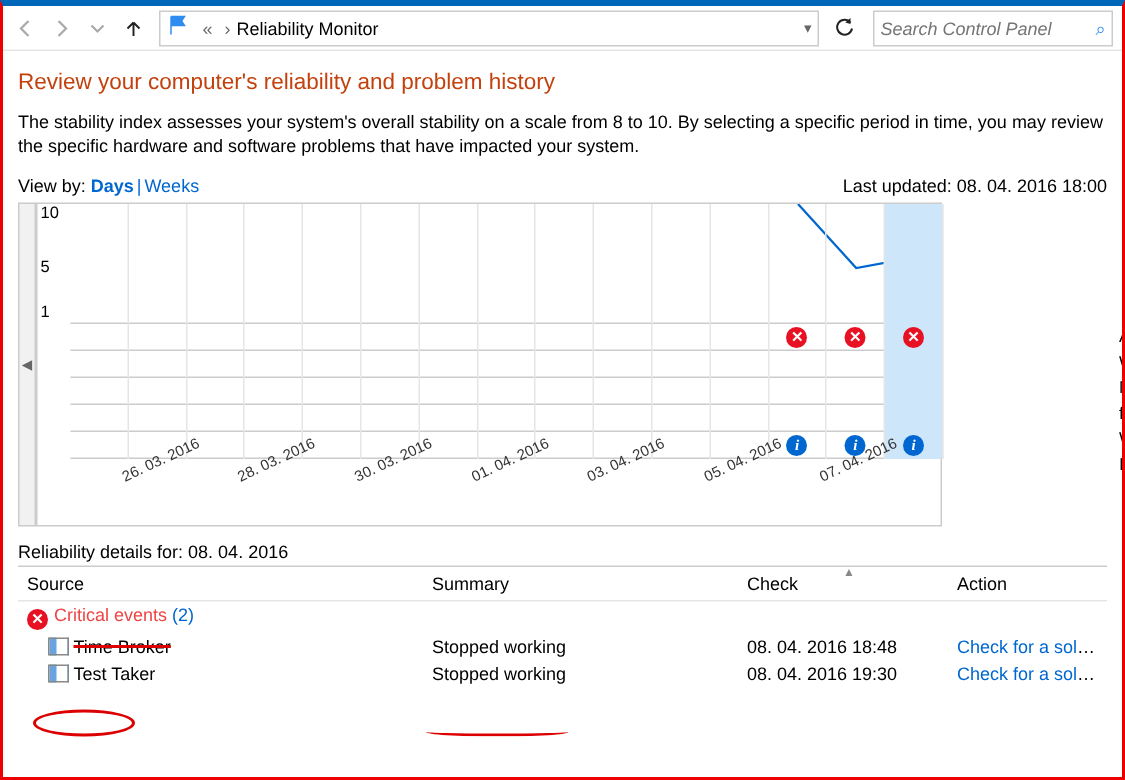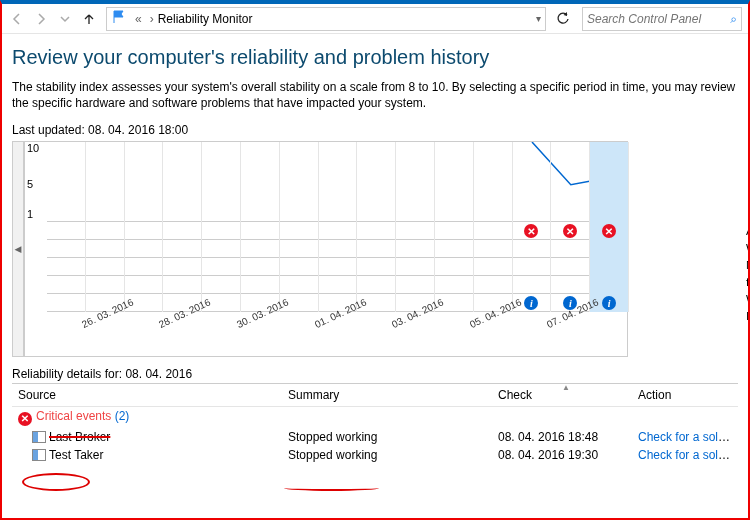--- a/index.html
+++ b/index.html
@@ -8,21 +8,21 @@
   .nav-btn { width: 22px; height: 22px; display: inline-flex; align-items: center; justify-content: center; color: #777; }
   .nav-btn.enabled { color: #333; cursor: pointer; }
   .breadcrumb-wrap { flex: 1; display: flex; align-items: center; border: 1px solid #ccc; height: 24px; padding: 0 4px; margin: 0 4px; }
   .flag { color: #0067b8; margin-right: 4px; }
   .bc-sep { color: #666; margin: 0 4px; }
   .bc-item { color: #000; }
   .refresh { width: 22px; height: 22px; display: inline-flex; align-items: center; justify-content: center; color: #333; margin-right: 6px; }
   .search-wrap { display: flex; align-items: center; border: 1px solid #ccc; height: 24px; padding: 0 4px; width: 160px; margin-right: 2px; color: #888; justify-content: space-between; }
   .search-wrap input { border: none; outline: none; width: 100%; font-size: 12px; font-style: italic; color: #888; background: transparent; }
   .content { padding: 12px 10px 0 10px; }
-  h1 { color: #0c4a6e; font-size: 20px; font-weight: 400; margin-bottom: 10px; }
+  h1 { color: #c2410c; font-size: 15px; font-weight: 400; margin-bottom: 10px; }
   .desc { font-size: 12px; line-height: 1.35; margin-bottom: 12px; color: #000; }
   .view-row { display: flex; justify-content: space-between; margin-bottom: 4px; }
   .view-left a { color: #0067d0; text-decoration: none; }
   .view-left a.sel { font-weight: 700; }
   .view-left .pipe { color: #0067d0; margin: 0 2px; }
   .chart-wrap { position: relative; display: flex; }
   .scroll-left { width: 12px; background: #f1f1f1; border: 1px solid #ccc; display: flex; align-items: center; justify-content: center; color: #666; font-size: 9px; height: 216px; }
   .chart { border: 1px solid #ccc; height: 216px; width: 604px; position: relative; background: #fff; }
   .chart .y-axis { position: absolute; left: 0; top: 0; width: 22px; height: 80px; }
   .chart .y-tick { position: absolute; left: 2px; font-size: 11px; }
@@ -101,20 +101,24 @@
     <input placeholder="Search Control Panel" style="">
     <span style="color:#2e8cf0;font-size:12px">⌕</span>
   </div>
 </div>
 
 <div class="content">
   <h1>Review your computer's reliability and problem history</h1>
   <p class="desc">The stability index assesses your system's overall stability on a scale from 8 to 10. By selecting a specific period in time, you may review the specific hardware and software problems that have impacted your system.</p>
 
   <div class="view-row">
+    <div class="view-left">
+      <span>View by:</span>
+      <a class="sel" href="#">Days</a><span class="pipe">|</span><a href="#">Weeks</a>
+    </div>
     <div>
       <span>Last updated:</span>
       <span>08. 04. 2016 18:00</span>
     </div>
   </div>
 
   <div class="chart-wrap">
     <div class="scroll-left">◀</div>
     <div class="chart">
       <div class="y-axis">
@@ -278,21 +282,21 @@
         <th><span>Summary</span></th>
         <th><span class="sort">▲</span><span>Check</span></th>
         <th><span>Action</span></th>
       </tr>
     </thead>
     <tbody id="details-body">
         <tr class="grp-row">
           <td colspan="4"><span class="icon-circle ic-err" style="margin-right: 4px; vertical-align: -2px;">✕</span><span class="grp-link">Critical events</span> <span class="grp-count">(2)</span></td>
         </tr>
         <tr>
-          <td style="padding-left: 20px;"><span class="item-icon"></span><span class="strike">Last Broker</span></td>
+          <td style="padding-left: 20px;"><span class="item-icon"></span><span class="strike">Time Broker</span></td>
           <td>Stopped working</td>
           <td>08. 04. 2016 18:48</td>
           <td><span class="action-link">Check for a solution</span></td>
         </tr>
         <tr>
           <td style="padding-left: 20px;"><span class="item-icon"></span><span>Test Taker</span></td>
           <td>Stopped working</td>
           <td>08. 04. 2016 19:30</td>
           <td><span class="action-link">Check for a solution</span></td>
         </tr>

